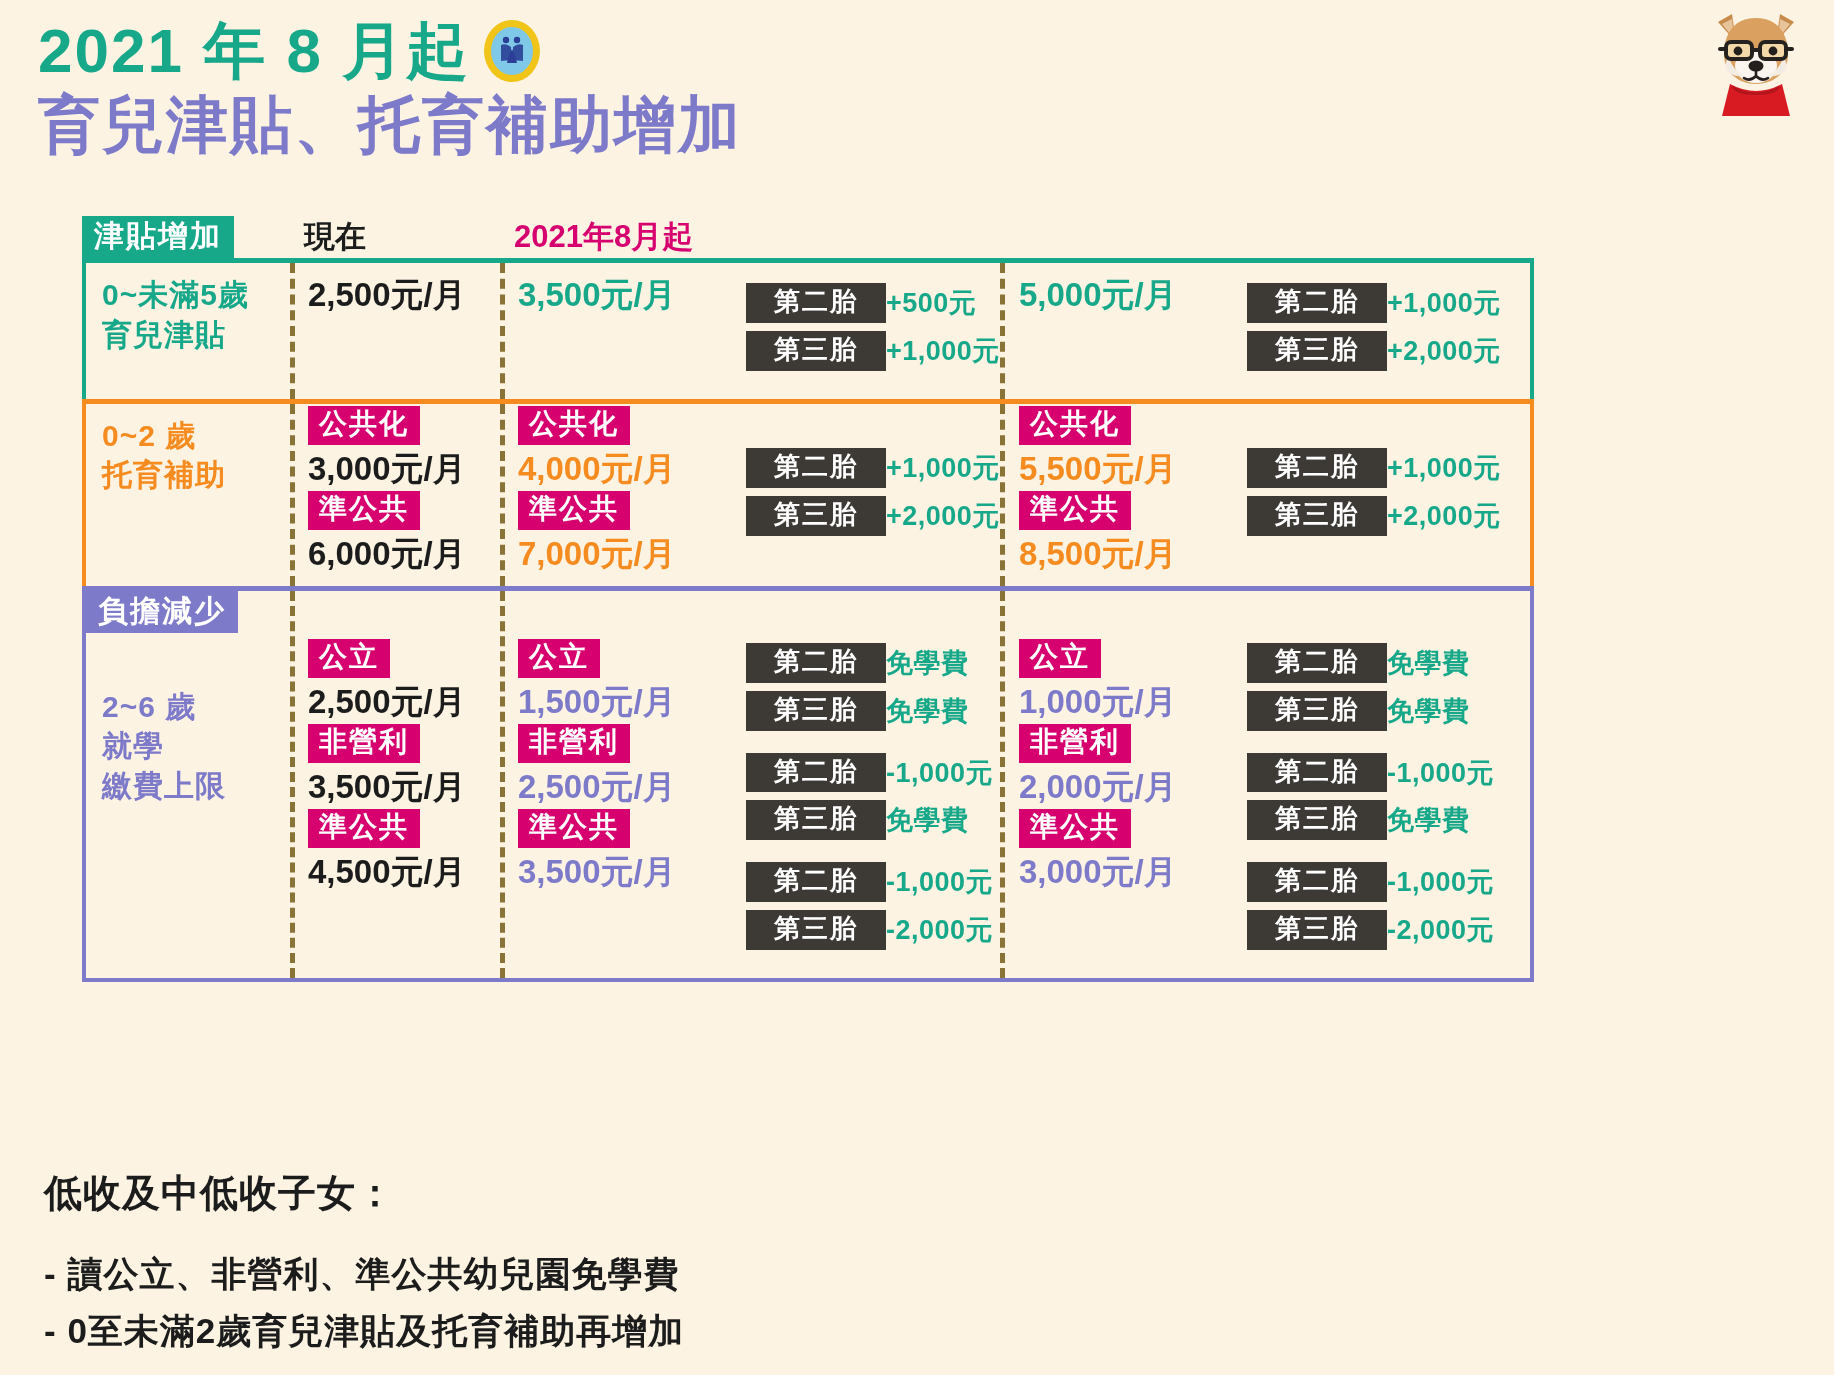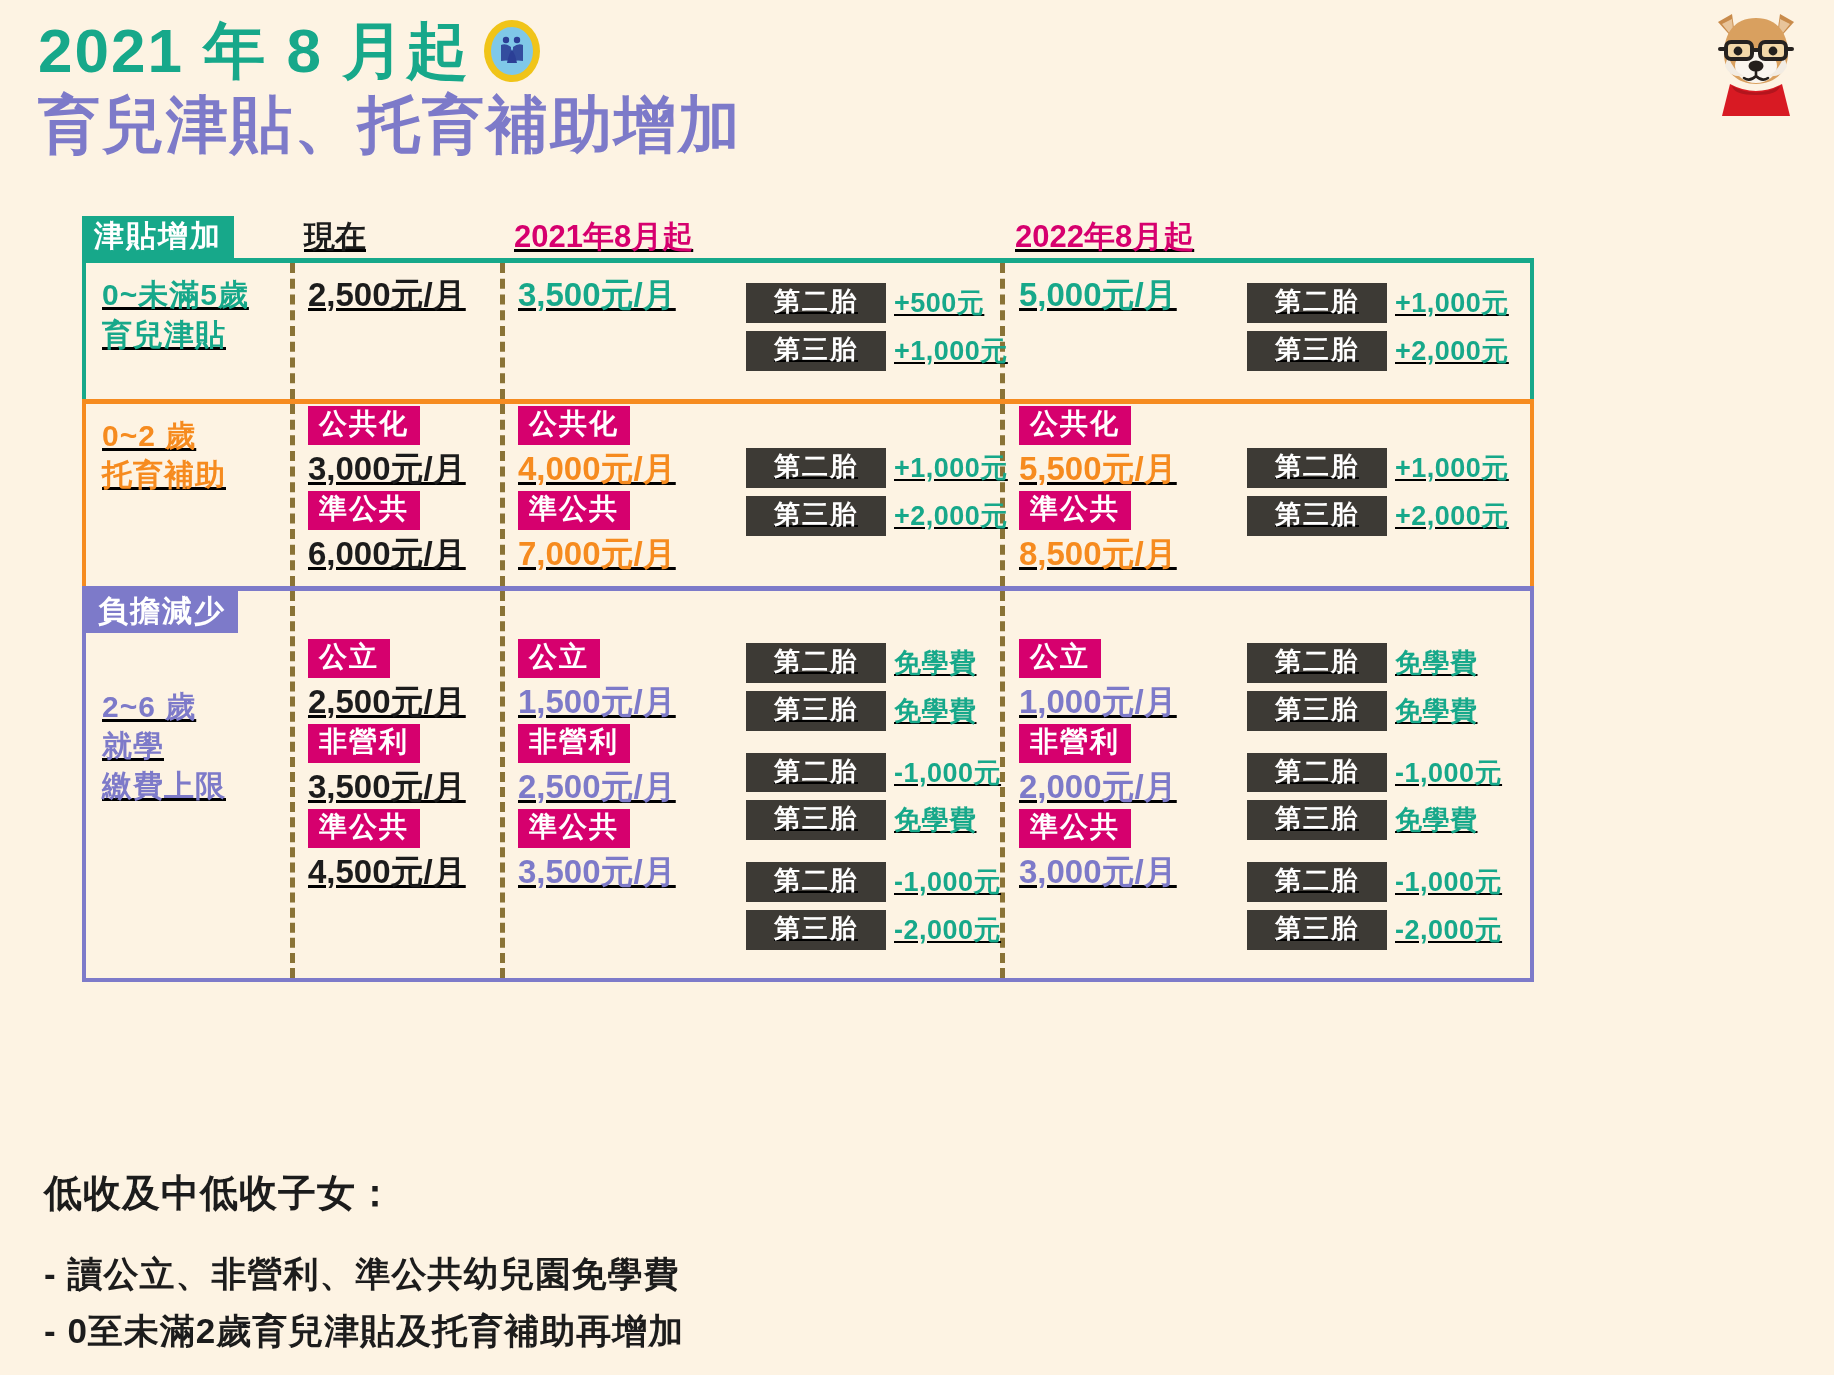--- a/index.html
+++ b/index.html
@@ -26,21 +26,21 @@
   .seal-inner{width:42px;height:48px;border-radius:50%;background:#7fc8e8;
         display:flex;align-items:center;justify-content:center;}
   
   #mascot-wrap{position:absolute;right:18px;top:8px;width:120px;text-align:center;}
   #mascot-box{
     margin-top:2px;border:2px solid #3a3a3a;background:#fdf3e3;
     font-size:30px;line-height:1.18;font-weight:bold;color:#1c1c1c;
     padding:6px 4px 8px;letter-spacing:2px;
   }
   
-  #table{position:absolute;left:82px;top:208px;width:1452px;text-decoration:underline;}
+  #table{position:absolute;left:82px;top:208px;width:1452px;}
   .tag{
     display:inline-block;color:#fff;font-size:30px;font-weight:bold;
     padding:5px 12px 7px;letter-spacing:2px;line-height:1;
   }
   .tag-teal{background:#17a88a;}
   .tag-orange{background:#f68b1f;}
   .tag-purple{background:#7d7ac9;}
   .hcell{font-size:31px;font-weight:bold;padding-left:18px;white-space:nowrap;}
   .h-black{color:#1c1c1c;}
   .h-pink{color:#d6006e;}
@@ -63,21 +63,21 @@
   .amount .num-teal{color:#17a88a;}
   .amount .num-orange{color:#f68b1f;}
   .amount .num-purple{color:#7d7ac9;}
   .amount .sfx{color:#1c1c1c;}
 
   .chip{
     display:inline-block;background:#d6006e;color:#fff;font-size:28px;font-weight:bold;
     padding:3px 11px 5px;letter-spacing:2px;line-height:1.1;margin-bottom:2px;
   }
   .badgecol{padding:10px 0 10px 6px;}
-  .brow{display:flex;align-items:center;gap:8px;margin-bottom:8px;white-space:nowrap;}
+  .brow{display:flex;align-items:center;gap:0;margin-bottom:8px;white-space:nowrap;}
   .bk{
     background:#3d3a35;color:#fff;font-size:26px;font-weight:bold;
     padding:4px 12px 6px;letter-spacing:2px;line-height:1.15;display:inline-block;min-width:116px;text-align:center;
   }
   .bv{font-size:27px;font-weight:bold;color:#17a88a;letter-spacing:0.5px;}
 
   .pairwrap{display:flex;align-items:flex-start;}
   .pairwrap .vals{min-width:222px;}
 
   
@@ -145,21 +145,20 @@
 
 <div id="table">
 
   <div id="thead1" style="display:grid;grid-template-columns:204px 210px 500px 1px 486px;height:50px;align-items:end;">
     <div>
       <span class="tag tag-teal">津貼增加</span>
     </div>
     <div class="hcell h-black">現在</div>
     <div class="hcell h-pink">2021年8月起</div>
     <div></div>
-    <div class="hcell h-pink">2022年8月起</div>
   </div>
 
   <div class="section sec-teal">
     <div class="vline" style="left:204px;"></div>
     <div class="vline" style="left:414px;"></div>
     <div class="vline" style="left:914px;"></div>
     <div class="secbody">
       <div class="rowlabel lbl-teal">
         <div>0~未滿5歲</div>
         <div>育兒津貼</div>

